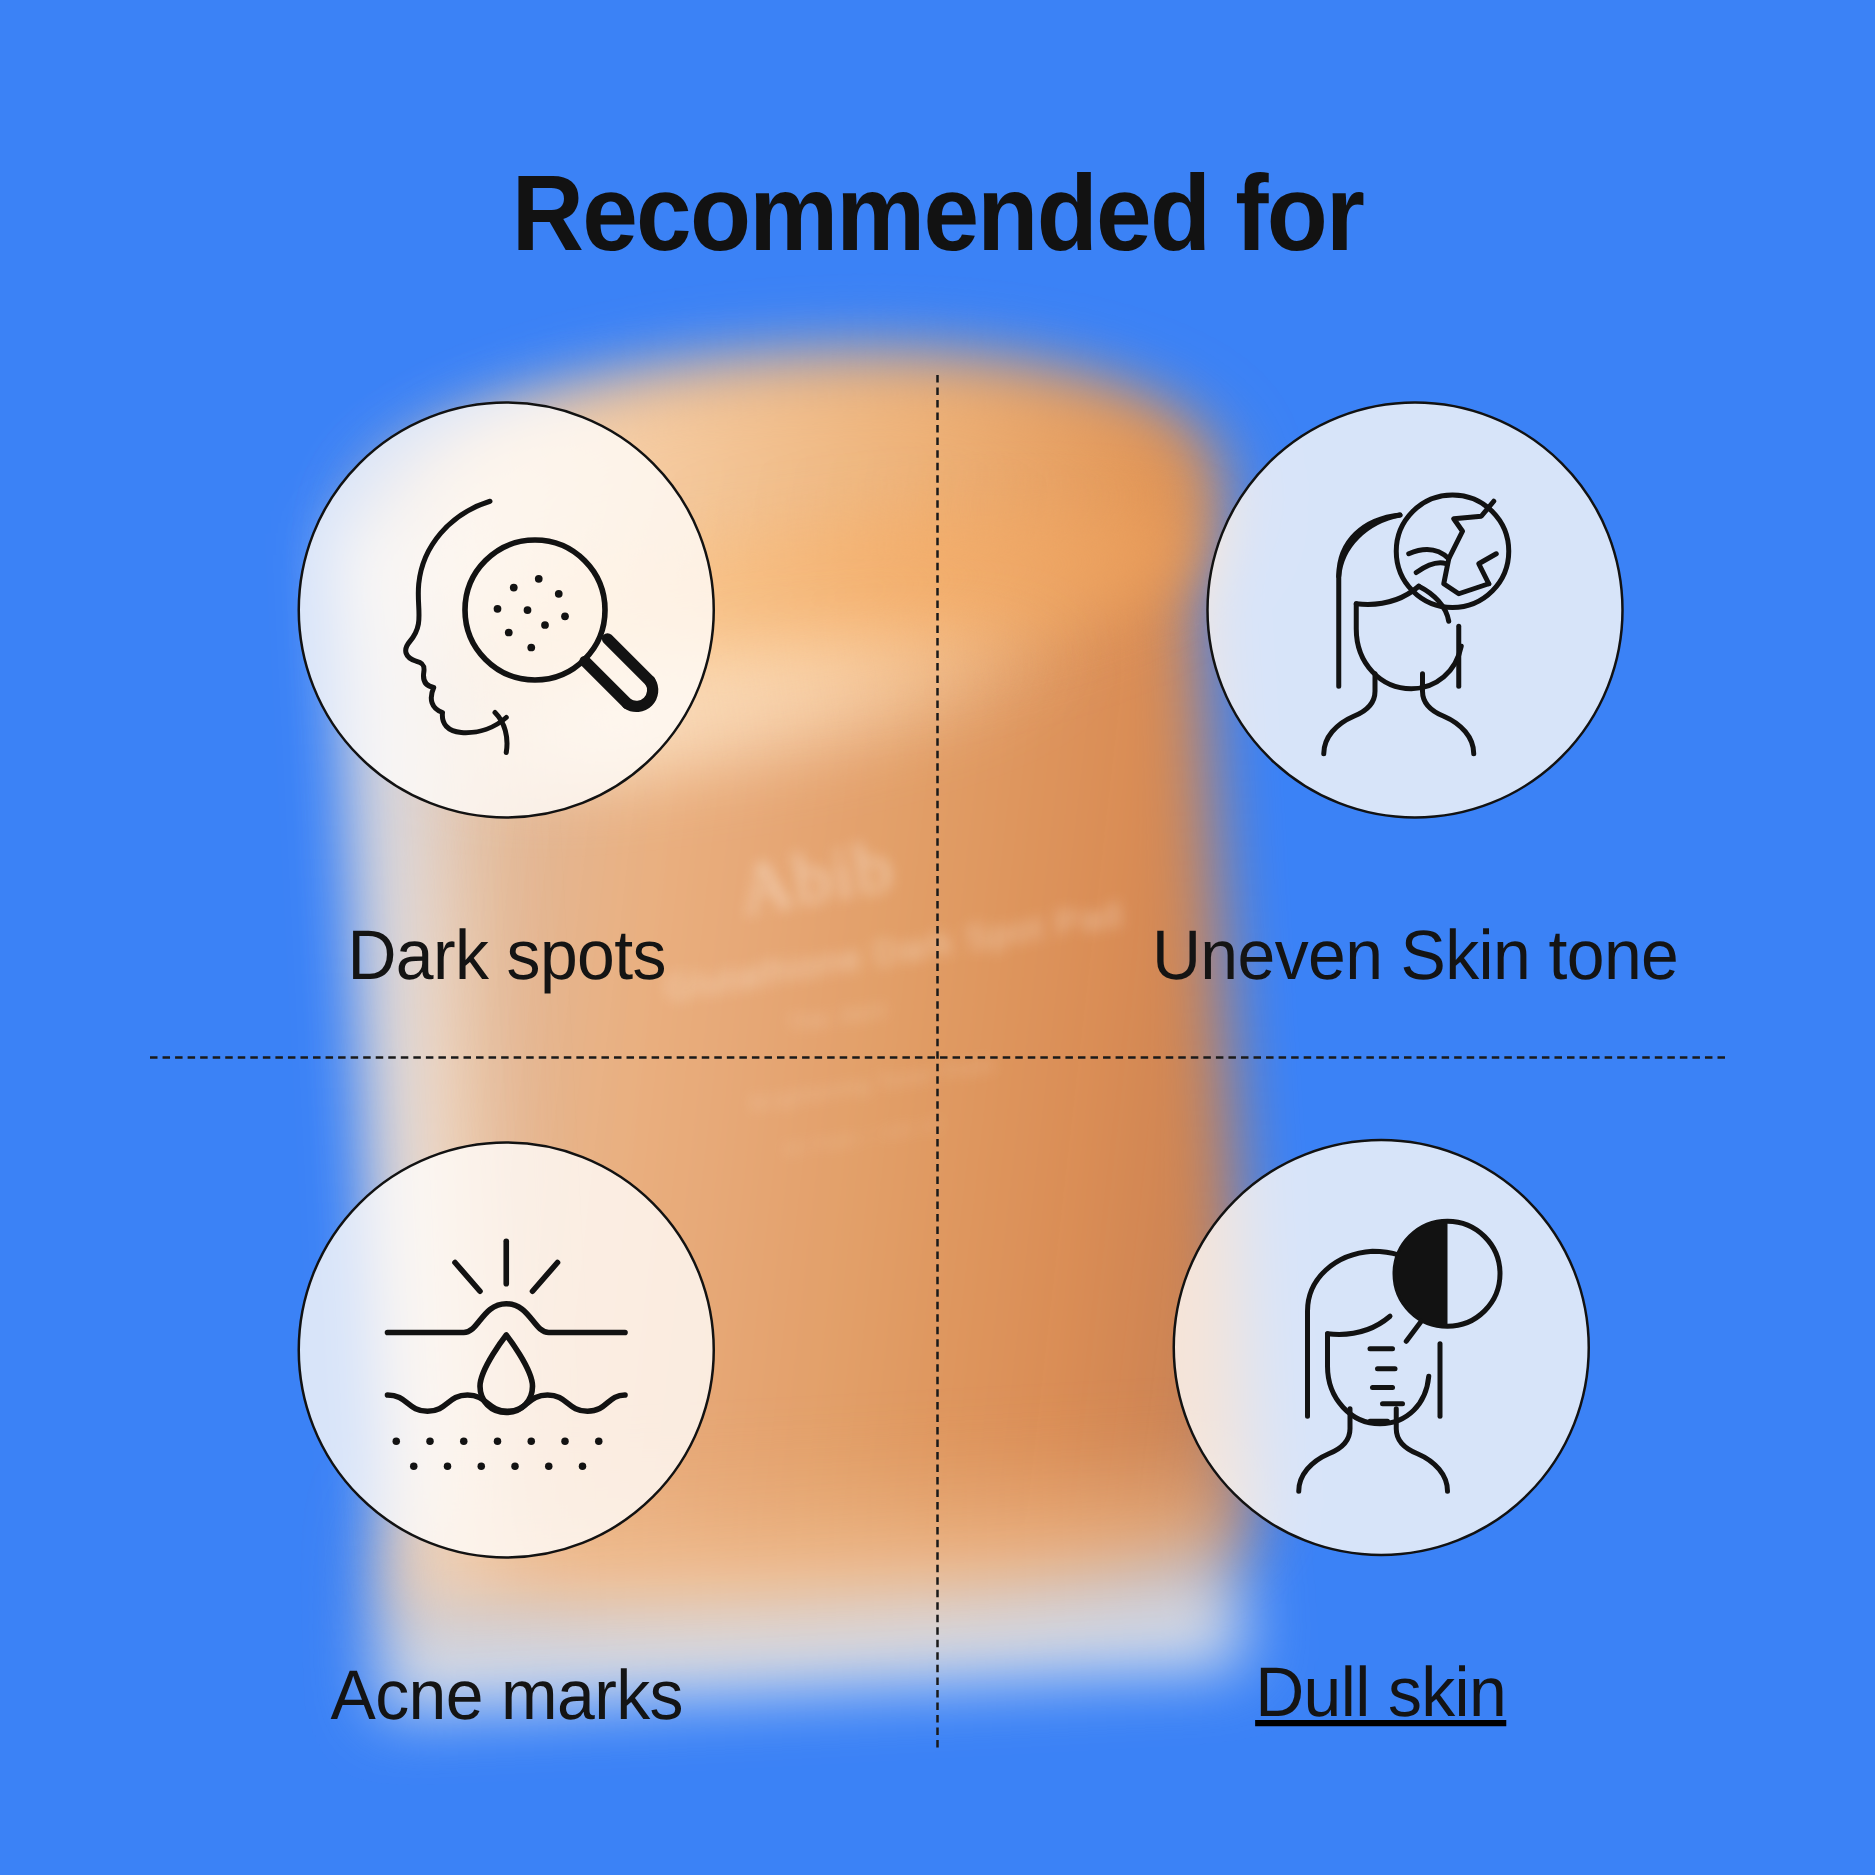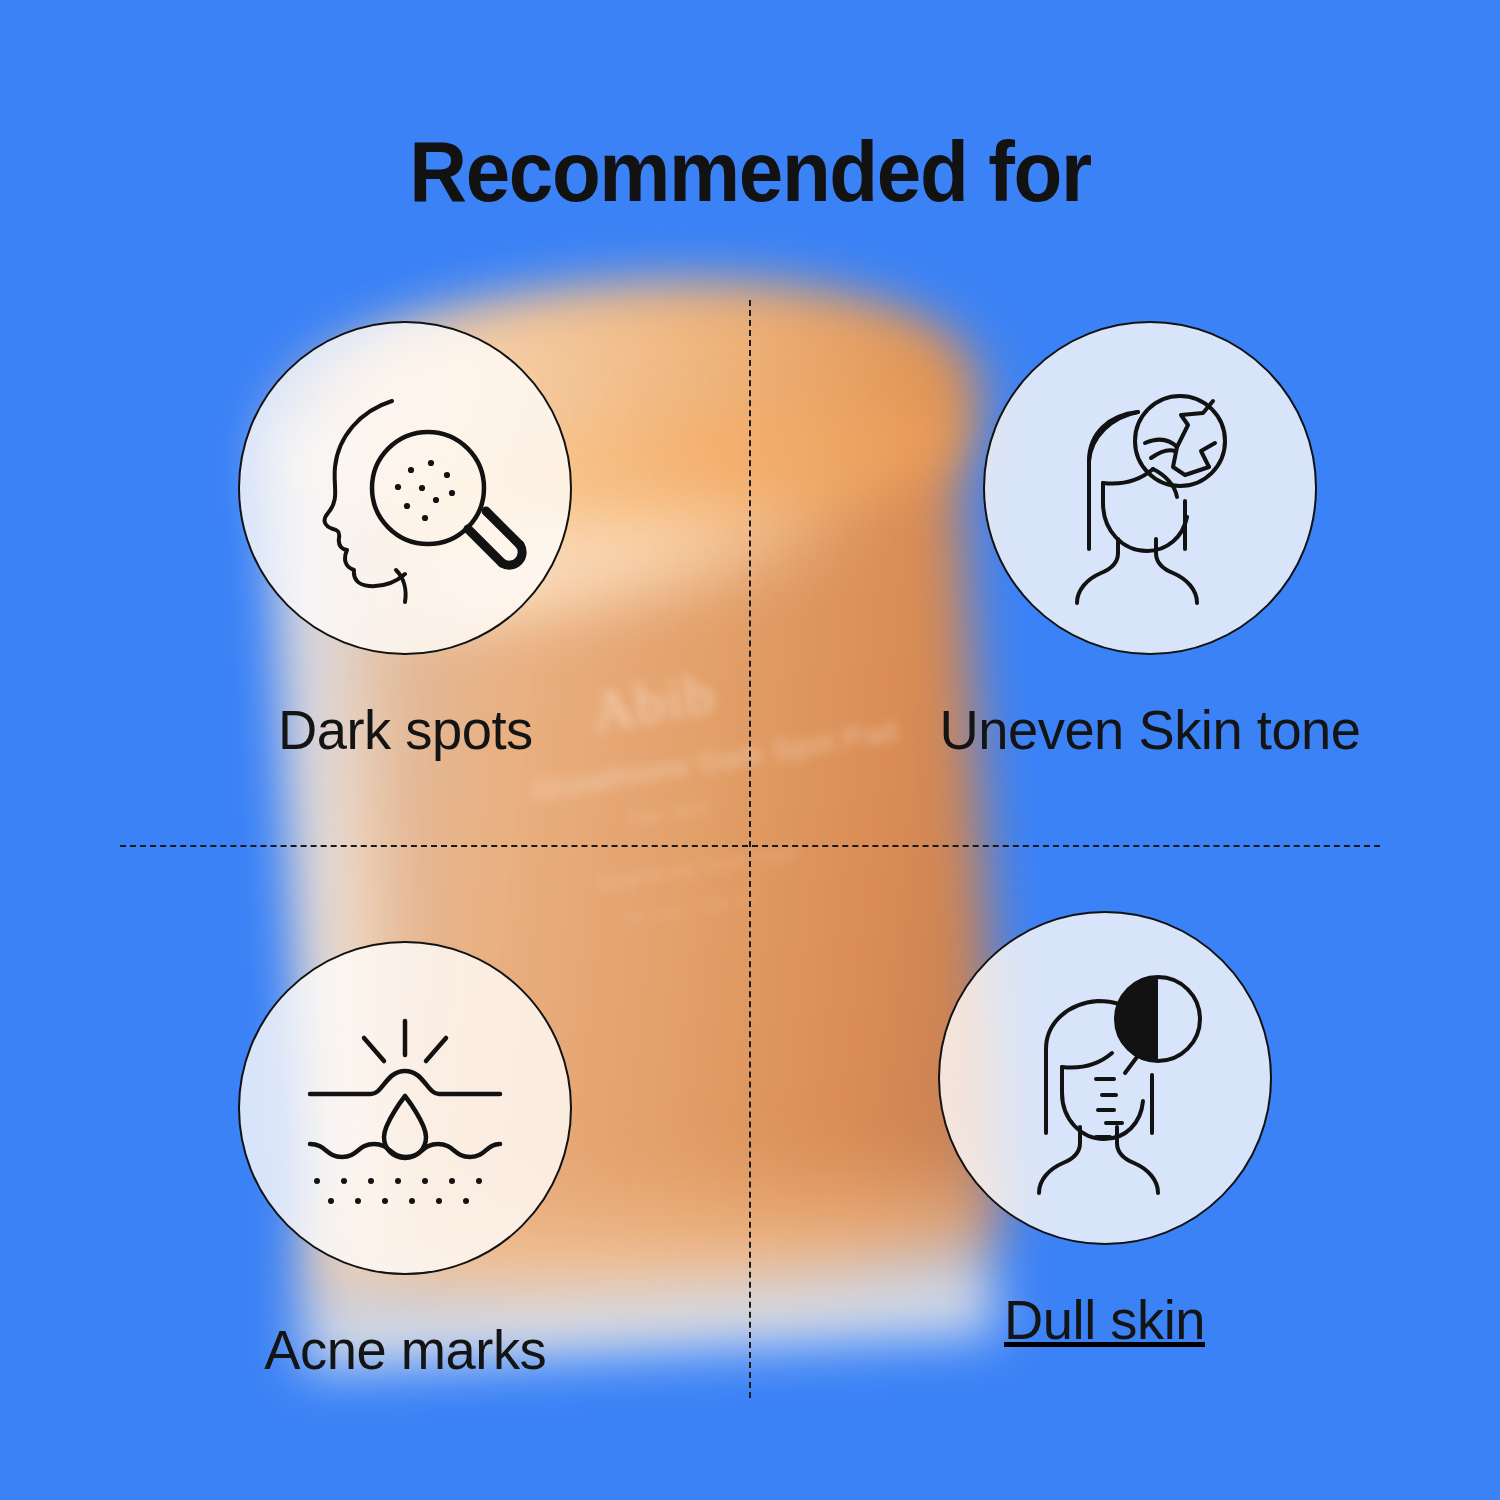--- a/index.html
+++ b/index.html
@@ -192,24 +192,25 @@
     transform: scaleX(0.93);
   }
 
   
   .cell {
     position: absolute;
     z-index: 4;
     display: flex;
     flex-direction: column;
     align-items: center;
+    gap: 34px;
   }
   .cell-tl { left: 155px;  top: 321px; width: 500px; }
-  .cell-tr { left: 900px;  top: 321px; width: 500px; justify-content: flex-end; }
-  .cell-bl { left: 155px;  top: 941px; width: 500px; }
+  .cell-tr { left: 882px;  top: 321px; width: 500px; justify-content: flex-end; }
+  .cell-bl { left: 155px;  top: 913px; width: 500px; }
   .cell-br { left: 855px;  top: 911px; width: 500px; text-decoration: underline; }
 
   .icon-circle {
     width: 334px;
     height: 334px;
     border-radius: 50%;
     border: 2.2px solid #121212;
     background: rgba(255,253,250,0.80);
     display: flex;
     align-items: center;

